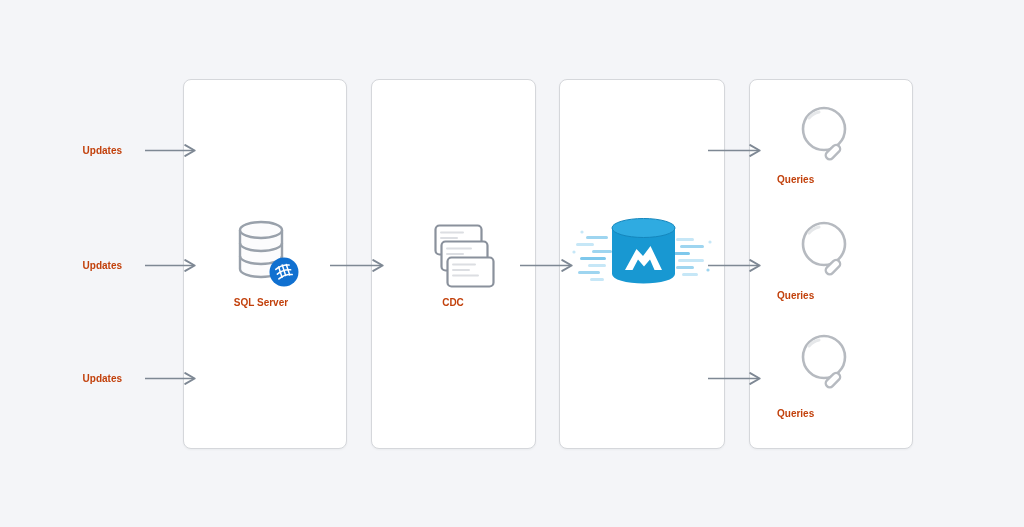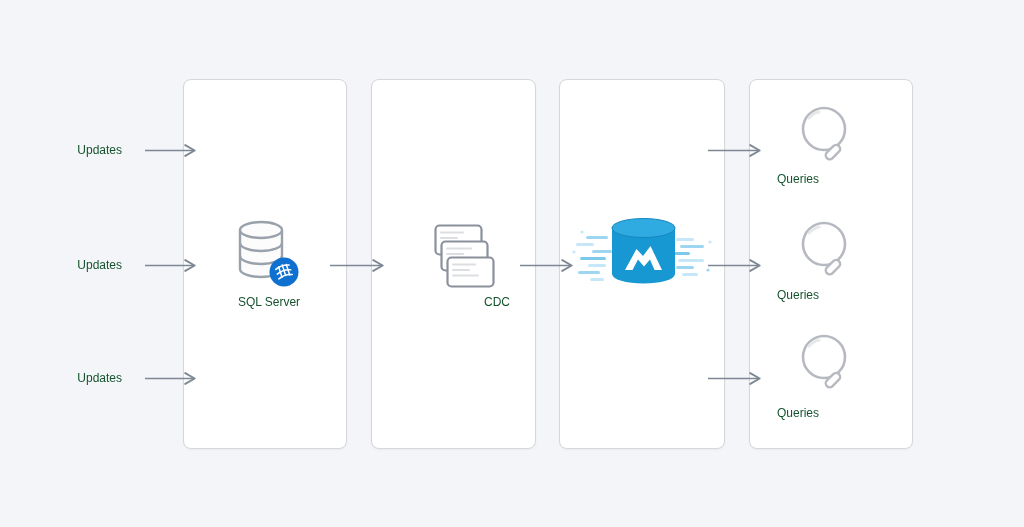--- a/index.html
+++ b/index.html
@@ -19,21 +19,21 @@
     box-shadow:0 1px 2px rgba(40,50,60,0.05);
     box-sizing:border-box;
   }
   #panel-sql{left:183px;width:164px;}
   #panel-cdc{left:371px;width:165px;}
   #panel-memsql{left:559px;width:166px;}
   #panel-queries{left:749px;width:164px;}
 
   .flow-label{
     position:absolute;
-    font-size:12px;font-weight:400;color:#14532d;
+    font-size:10px;font-weight:700;color:#c2410c;
     line-height:17px;white-space:nowrap;
   }
   .updates-label{left:42px;width:80px;text-align:right;}
   .stage-label{text-align:center;}
   .queries-label{left:777px;width:100px;text-align:left;}
 
   .icon-abs{position:absolute;}
   svg{display:block;}
   .arrow-layer{position:absolute;left:0;top:0;pointer-events:none;}
 </style>
@@ -83,21 +83,21 @@
           <path d="M40 48 Q47 45 54 48"></path>
           <path d="M40 53 Q47 50 54 53"></path>
           <path d="M40 58 Q47 55 54 58"></path>
           <path d="M43.5 46.5 L43.5 57.5"></path>
           <path d="M47.5 45.8 L47.5 56.8"></path>
           <path d="M51.5 46.5 L51.5 57.5"></path>
         </g>
       </g>
     </svg>
   </div>
-  <div class="flow-label stage-label" style="left:185px;top:294px;width:168px;">SQL Server</div>
+  <div class="flow-label stage-label" style="left:177px;top:294px;width:168px;">SQL Server</div>
 
   <div class="icon-abs" style="left:434px;top:224px;">
     <svg width="64" height="66" viewBox="0 0 64 66">
       <g fill="#ffffff" stroke="#8a919c" stroke-width="2.2">
         <rect x="1.5" y="1.5" width="46" height="29" rx="4"></rect>
       </g>
       <g stroke="#dcdee2" stroke-width="2" stroke-linecap="round">
         <line x1="7" y1="8.5" x2="29" y2="8.5"></line>
         <line x1="7" y1="14" x2="23" y2="14"></line>
       </g>
@@ -111,21 +111,21 @@
       <g fill="#ffffff" stroke="#8a919c" stroke-width="2.2">
         <rect x="13.5" y="33.5" width="46" height="29" rx="4"></rect>
       </g>
       <g stroke="#dcdee2" stroke-width="2" stroke-linecap="round">
         <line x1="19" y1="40.5" x2="41" y2="40.5"></line>
         <line x1="19" y1="46" x2="35" y2="46"></line>
         <line x1="19" y1="51.5" x2="44" y2="51.5"></line>
       </g>
     </svg>
   </div>
-  <div class="flow-label stage-label" style="left:373px;top:294px;width:160px;padding-left:44px;">CDC</div>
+  <div class="flow-label stage-label" style="left:373px;top:294px;width:160px;">CDC</div>
 
   <div class="icon-abs" style="left:572px;top:216px;">
     <svg width="142" height="84" viewBox="0 0 142 84">
       <g fill="#9ed5f0">
         <rect x="14" y="20" width="22" height="3" rx="1.5"></rect>
         <rect x="4" y="27" width="18" height="3" rx="1.5" fill="#c6e7f7"></rect>
         <rect x="20" y="34" width="20" height="3" rx="1.5"></rect>
         <rect x="8" y="41" width="26" height="3" rx="1.5" fill="#7ec8ec"></rect>
         <rect x="16" y="48" width="18" height="3" rx="1.5" fill="#c6e7f7"></rect>
         <rect x="6" y="55" width="22" height="3" rx="1.5"></rect>

